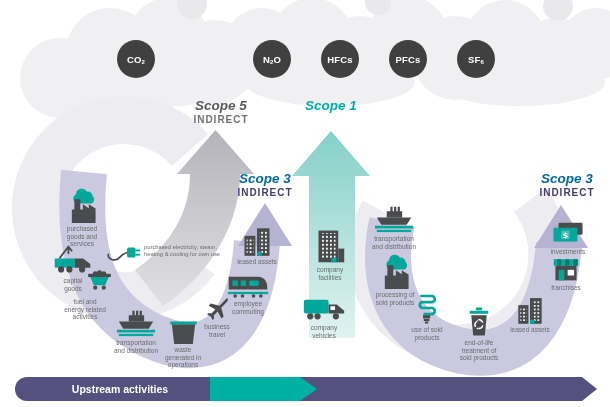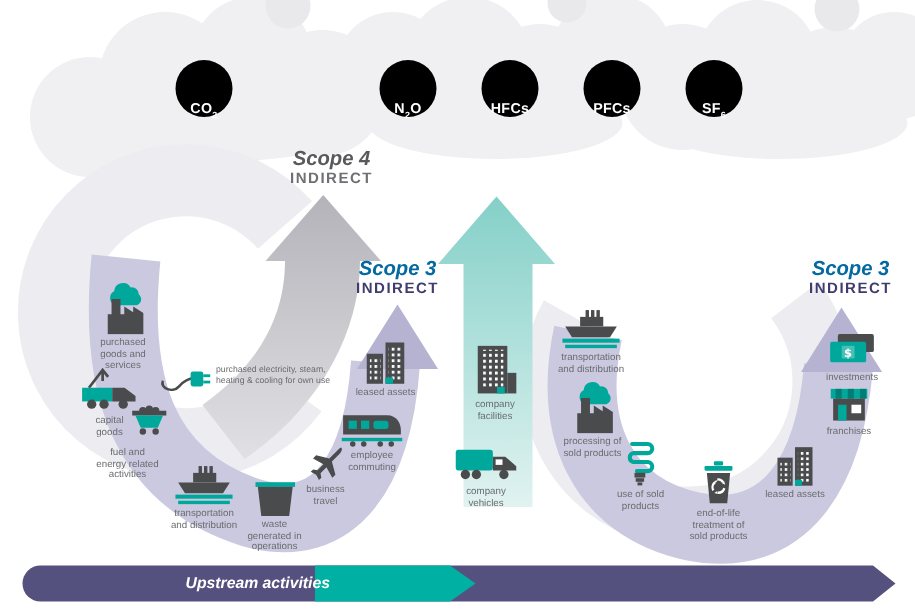--- a/index.html
+++ b/index.html
@@ -1,34 +1,34 @@
 <!DOCTYPE html>
 <html><head>
 <meta charset="utf-8">
 <style>
   html,body{margin:0;padding:0;background:#fff;}
   #stage{position:relative;width:610px;height:407px;overflow:hidden;background:#fff;
          font-family:"Liberation Sans",sans-serif;}
   #bg{position:absolute;left:0;top:0;}
-  .gas{position:absolute;width:38px;height:38px;border-radius:50%;background:#000000;
-       display:flex;align-items:flex-end;justify-content:center;color:#fff;
+  .gas{position:absolute;width:38px;height:38px;border-radius:50%;background:#404040;
+       display:flex;align-items:center;justify-content:center;color:#fff;
        font-weight:bold;font-size:9.5px;letter-spacing:.2px;}
   .gas .sub{font-size:6px;transform:translateY(2.5px);}
   .scopehead{position:absolute;width:110px;text-align:center;}
   .scopehead .t{font-size:13.5px;font-weight:bold;font-style:italic;line-height:14px;display:block;}
   .scopehead .s{font-size:10px;font-weight:bold;letter-spacing:1px;display:block;margin-top:1px;}
   .c-gray .t{color:#58595b}.c-gray .s{color:#6f7073}
   .c-teal .t{color:#00afa4}.c-teal .s{color:#00afa4}
   .c-navy .t{color:#0369a1}.c-navy .s{color:#403d6e}
   .item{position:absolute;display:flex;flex-direction:column;align-items:center;gap:2px;}
   .item svg{display:block;}
   .lbl{font-size:6.5px;line-height:1.18;color:#6b6c6f;text-align:center;white-space:pre-line;}
   .note{position:absolute;font-size:5.8px;line-height:1.25;color:#6b6c6f;white-space:pre-line;text-align:left;}
-  .bartext{position:absolute;color:#fff;font-weight:bold;font-style:italic;font-size:10.5px;
-           text-align:right;top:383px;}
+  .bartext{position:absolute;color:#fff;font-weight:bold;font-size:10.5px;
+           text-align:center;top:383px;}
   .hidden-defs{position:absolute;width:0;height:0;overflow:hidden;}
 </style>
 </head>
 <body>
 
 <svg class="hidden-defs" aria-hidden="true">
   <defs>
     <pattern id="win" width="4.6" height="4.6" patternUnits="userSpaceOnUse">
       <rect width="2.1" height="2.3" fill="#ffffff"></rect>
     </pattern>
@@ -216,24 +216,25 @@
       <span class="sub"></span>
       <span></span>
   </div>
   <div class="gas" style="left:457px;top:40px">
     <span>SF</span>
       <span class="sub">6</span>
       <span></span>
   </div>
 
   <div class="scopehead c-gray" style="left:166px;top:99px">
-    <span class="t">Scope 4</span>
+    <span class="t">Scope 5</span>
     <span class="s">INDIRECT</span>
   </div>
   <div class="scopehead c-teal" style="left:276px;top:99px">
+    <span class="t">Scope 1</span>
   </div>
   <div class="scopehead c-navy" style="left:210px;top:172px">
     <span class="t">Scope 3</span>
     <span class="s">INDIRECT</span>
   </div>
   <div class="scopehead c-navy" style="left:512px;top:172px">
     <span class="t">Scope 3</span>
     <span class="s">INDIRECT</span>
   </div>
 

